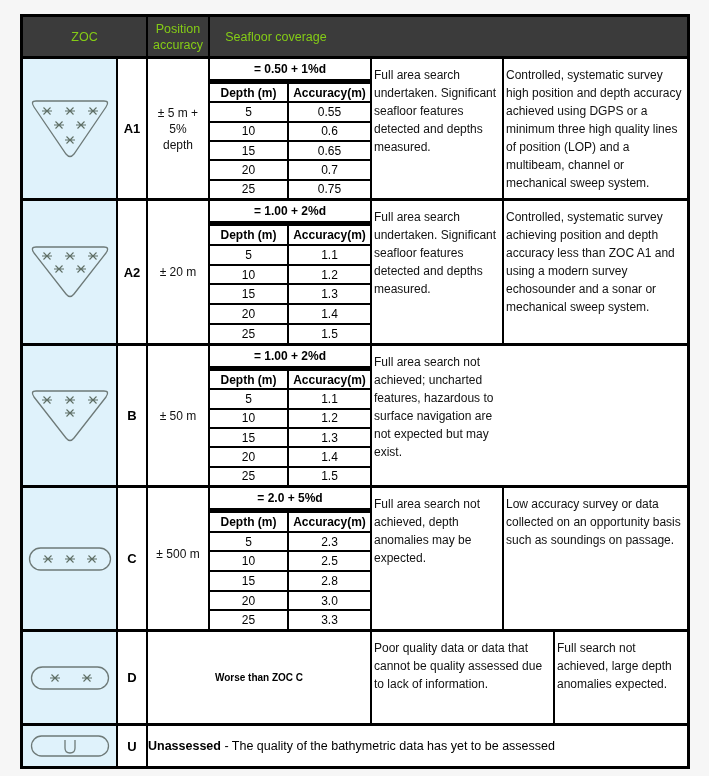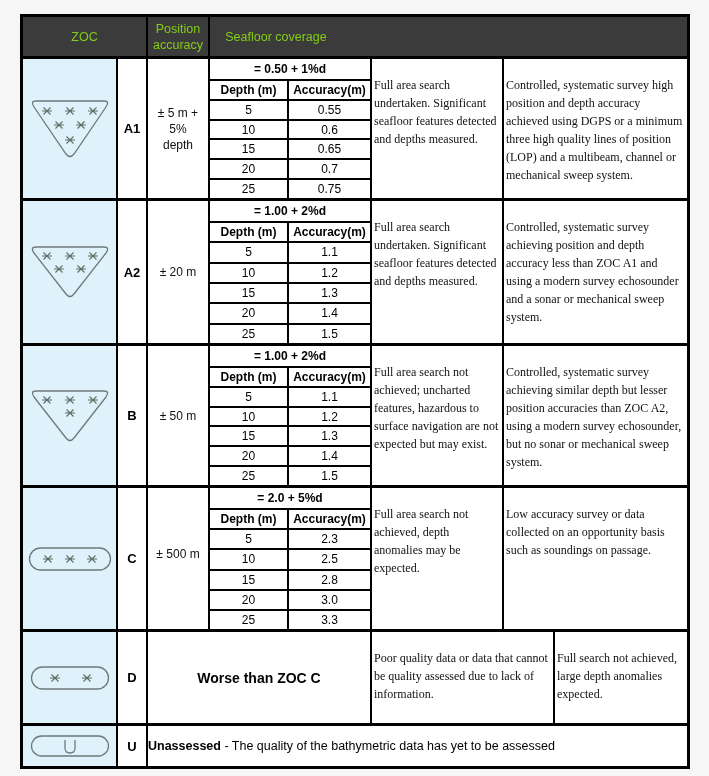--- a/index.html
+++ b/index.html
@@ -16,28 +16,28 @@
   .c-sea { width:132px; }
   .c-sur { width:183px; }
   .row { display:flex; border-bottom:3px solid #000; box-sizing:border-box; }
   .row:last-child { border-bottom:none; }
   .row > div { border-right:2px solid #000; box-sizing:border-box; }
   .row > div:last-child { border-right:none; }
   .sym { background:#dff2fb; display:flex; align-items:center; justify-content:center; }
   .let { display:flex; align-items:center; justify-content:center; font-weight:bold; font-size:13px; }
   .pos { display:flex; align-items:center; justify-content:center; text-align:center; font-size:12px; line-height:16px; color:#111; }
   .dep { display:flex; flex-direction:column; font-size:12px; }
-  .dep .formula { height:20px; display:flex; align-items:center; justify-content:center; font-weight:bold; border-bottom:2px solid #000000; }
+  .dep .formula { height:20px; display:flex; align-items:center; justify-content:center; font-weight:bold; border-bottom:5px solid #000000; }
   .dep .dr { display:flex; flex:1; border-bottom:2px solid #000; }
   .dep .dr:last-child { border-bottom:none; }
   .dep .dr > span { display:flex; align-items:center; justify-content:center; width:79px; border-right:2px solid #000; box-sizing:border-box; }
   .dep .dr > span:last-child { border-right:none; flex:1; }
   .dep .dh > span { font-weight:bold; }
-  .txt { font-size:12px; line-height:18px; padding:17px 2px; color:#111;font-family:Liberation Serif, serif; }
-  .worse { display:flex; align-items:center; justify-content:center; font-weight:bold; font-size:14px; }
+  .txt { font-size:12px; line-height:18px; padding:7px 2px; color:#111; }
+  .worse { display:flex; align-items:center; justify-content:center; font-weight:bold; font-size:10px; }
   .unass { display:flex; align-items:center; justify-content:flex-start; font-size:12.5px; }
   svg .outline { fill:none; stroke:#6e7a78; stroke-width:1.3; }
   svg .star { stroke:#5f6f66; stroke-width:1.1; fill:none; }
   svg .u { fill:none; stroke:#6e7a78; stroke-width:1.3; }
 </style>
 </head>
 <body>
 
 <div class="tbl">
   <div class="hdr">
@@ -198,21 +198,20 @@
       <div class="dr">
           <span>20</span>
           <span>1.4</span>
         </div>
       <div class="dr">
           <span>25</span>
           <span>1.5</span>
         </div>
     </div>
     <div class="txt c-sea">Full area search not achieved; uncharted features, hazardous to surface navigation are not expected but may exist.</div>
-    <div class="txt c-sur">Controlled, systematic survey achieving similar depth but lesser position accuracies than ZOC A2, using a modern survey echosounder, but no sonar or mechanical sweep system.</div>
   </div>
 
   <div class="row" style="height:144px">
     <div class="sym c-sym">
       <svg width="84" height="26" viewBox="0 0 84 26">
         <rect class="outline" x="1.5" y="2" width="81" height="22" rx="11"></rect>
         <g class="star" transform="translate(20,13)">
             <path d="M-5 0H5M-3.5-3.5L3.5 3.5M-3.5 3.5L3.5-3.5"></path>
           </g>
         <g class="star" transform="translate(42,13)">

